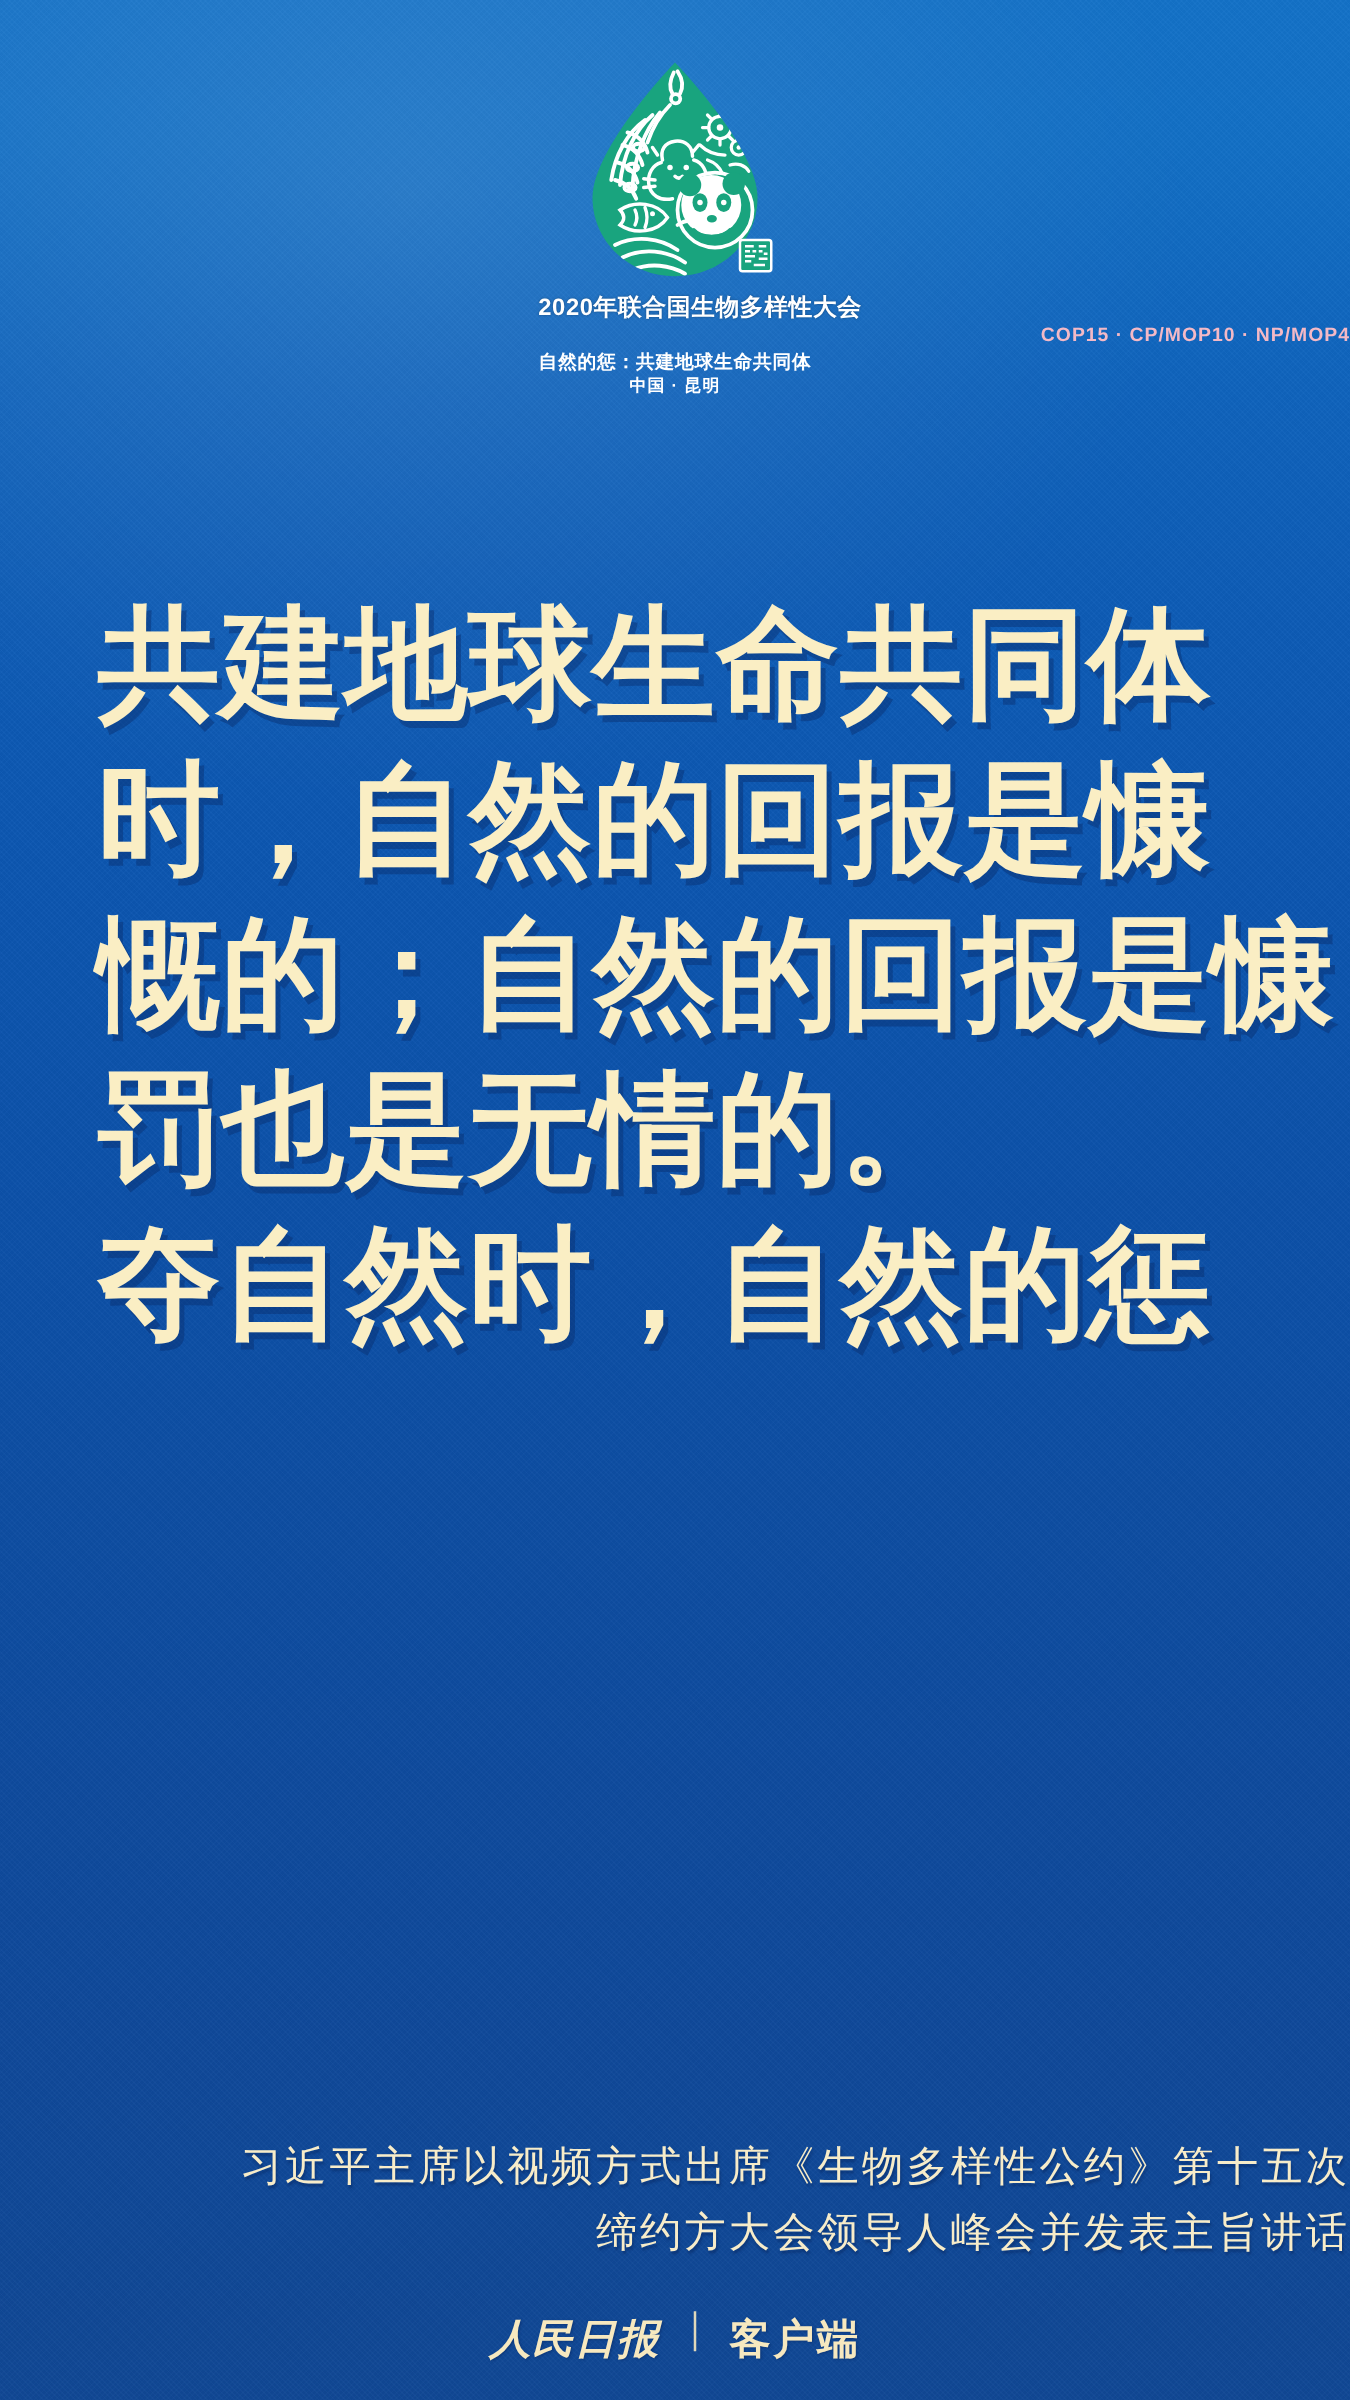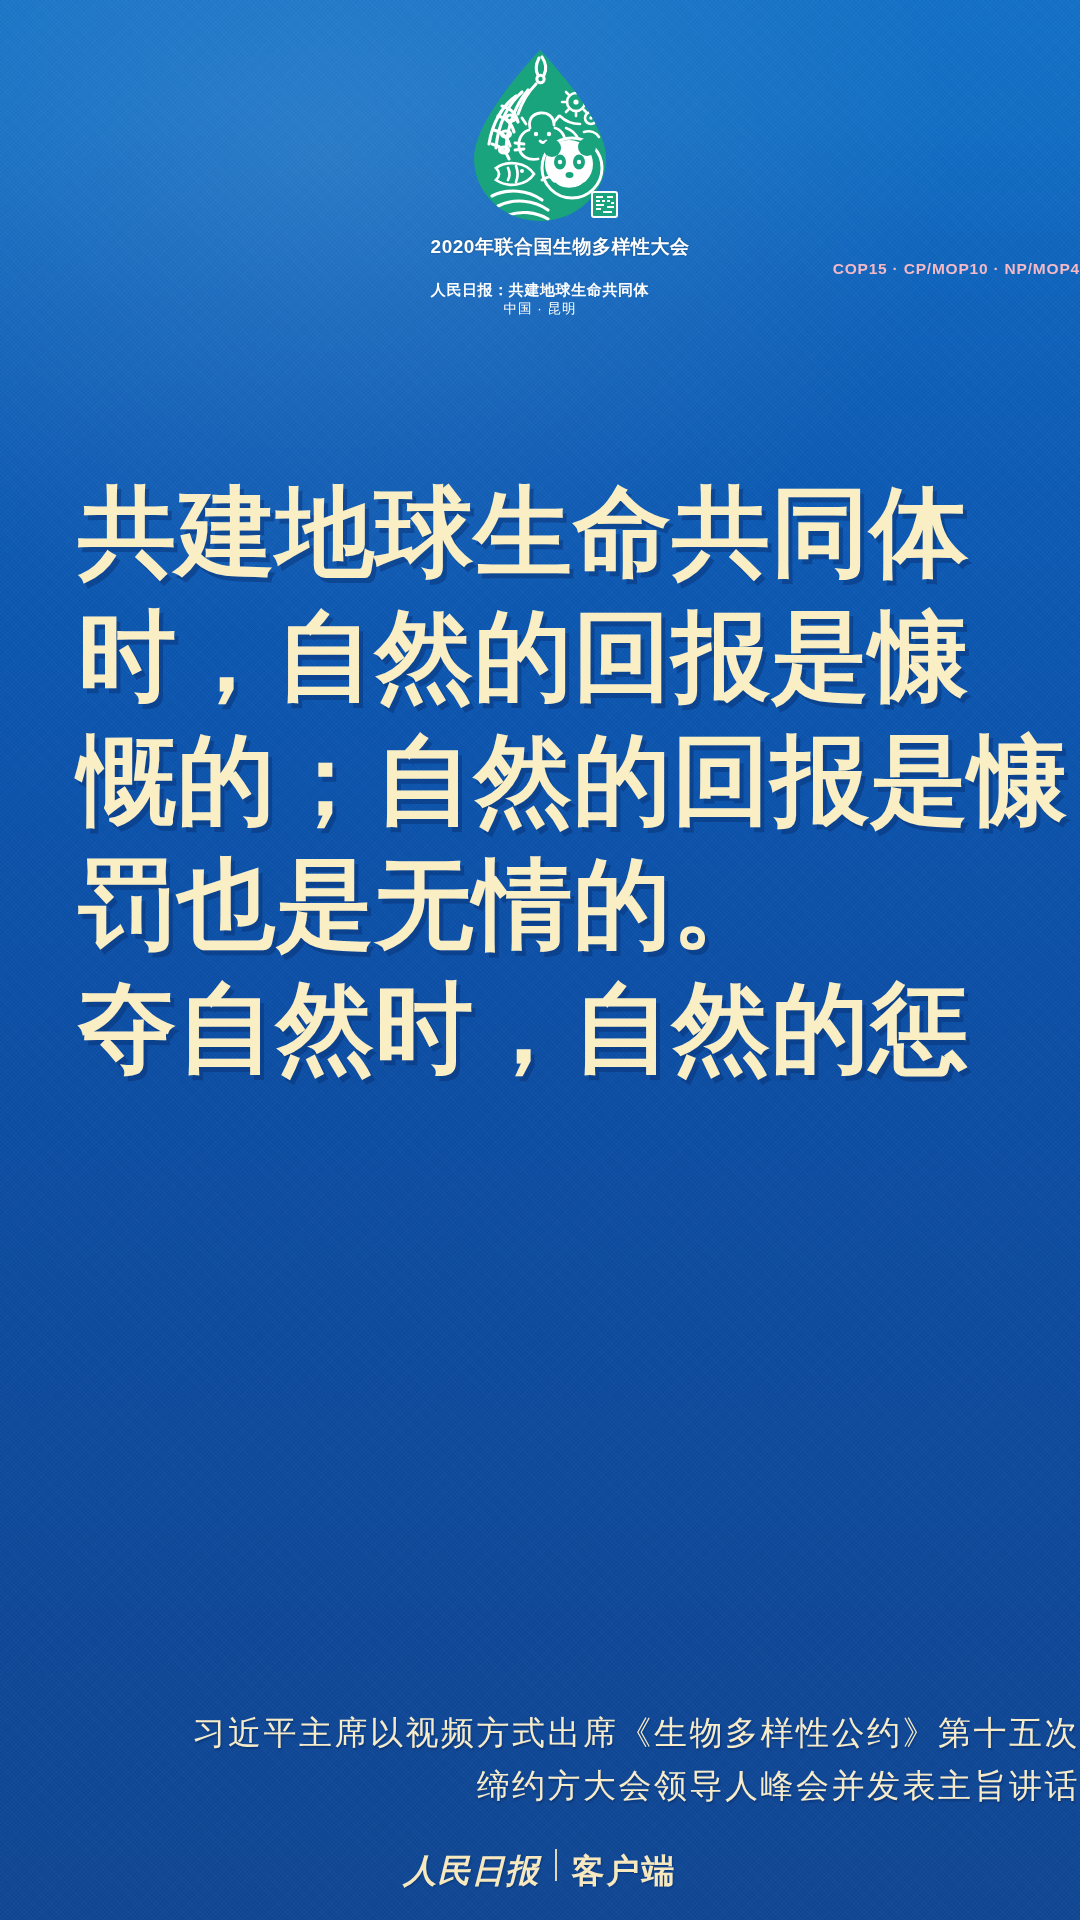--- a/index.html
+++ b/index.html
@@ -96,21 +96,21 @@
   }
   .logo-line3 {
     font-size: 15px;
     font-weight: bold;
     color: #ffffff;
     letter-spacing: .6px;
     line-height: 1.35;
   }
   .logo-line4 {
     font-size: 13.5px;
-    font-weight: normal;
+    font-weight: bold;
     color: #ffffff;
     letter-spacing: 1px;
     line-height: 1.4;
   }
 
   
   .headline {
     position: absolute;
     top: 470px;
     left: 0;
@@ -147,21 +147,21 @@
   }
 
   
   .brand {
     position: absolute;
     top: 1849px;
     left: 0;
     width: 100%;
     display: flex;
     justify-content: center;
-    gap: 15px;
+    gap: 27px;
   }
   .brand-name {
     color: #f6e8bf;
     font-family: "DejaVu Serif", "Liberation Serif", serif;
     font-weight: bold;
     font-style: italic;
     font-size: 33px;
     letter-spacing: 1px;
     text-shadow: 1px 1px 2px rgba(6,36,92,.45);
   }
@@ -283,21 +283,21 @@
             <rect x="155" y="158" width="3" height="2"></rect>
             <rect x="151" y="162" width="7" height="2"></rect>
             <rect x="147" y="167" width="9" height="2"></rect>
           </g>
         </g>
       </svg>
 
       <div class="logo-caption">
         <div class="logo-line1">2020年联合国生物多样性大会</div>
         <div class="logo-line2">COP15 · CP/MOP10 · NP/MOP4</div>
-        <div class="logo-line3">人民日报：共建地球生命共同体</div>
+        <div class="logo-line3">自然的惩：共建地球生命共同体</div>
         <div class="logo-line4">中国 · 昆明</div>
       </div>
     </div>
 
     <div class="headline">
       <div class="headline-line">共建地球生命共同体</div>
       <div class="headline-line">时，自然的回报是慷</div>
       <div class="headline-line">慨的；自然的回报是慷</div>
       <div class="headline-line">罚也是无情的。</div>
       <div class="headline-line">夺自然时，自然的惩</div>

